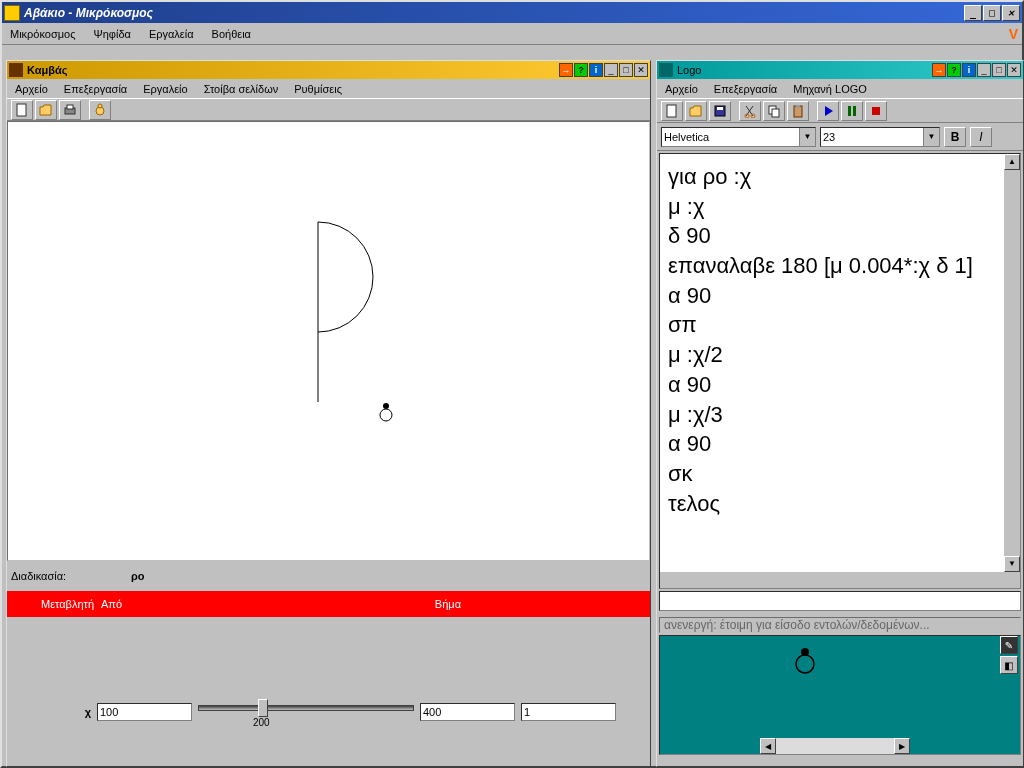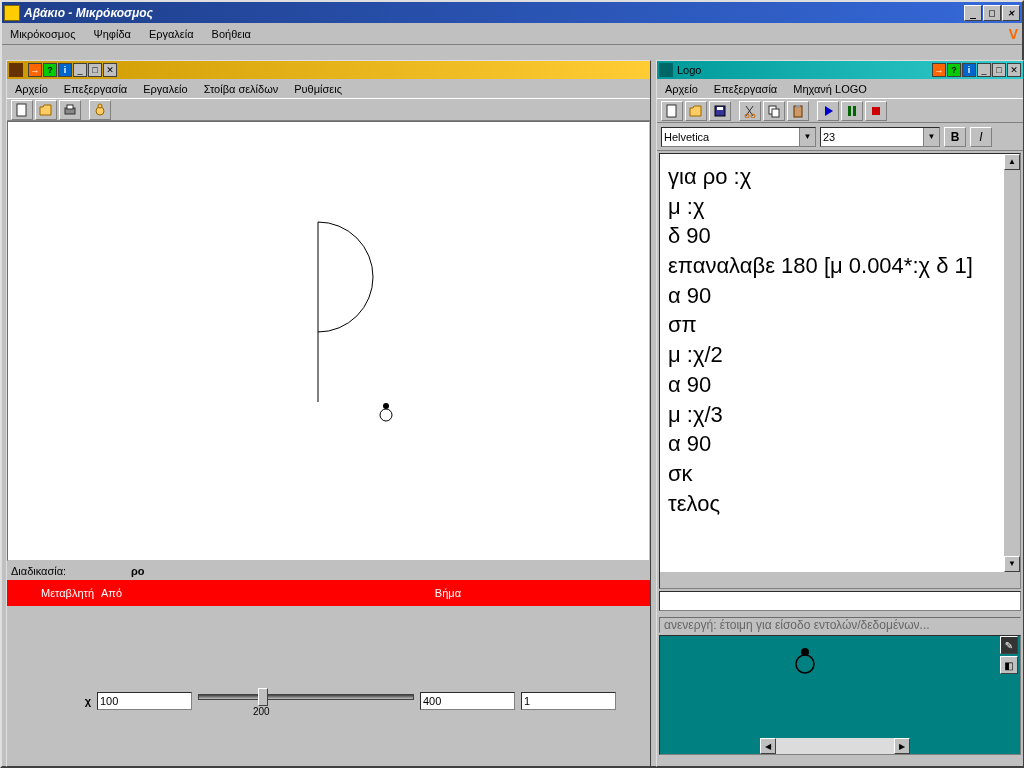--- a/index.html
+++ b/index.html
@@ -36,21 +36,21 @@
 
 .canvas-toolbar { height: 22px; background: #c0c0c0; display: flex; align-items: center; padding: 2px 4px; gap: 2px; border-bottom: 1px solid #808080; }
 .toolbtn { width: 22px; height: 20px; border: 1px solid; border-color: #fff #808080 #808080 #fff; background: #c0c0c0; display: flex; align-items: center; justify-content: center; cursor: pointer; font-size: 12px; }
 .toolbar-sep { width: 4px; }
 
 .canvas-area { height: 440px; background: white; position: relative; border: 1px inset #c0c0c0; margin: 0; }
 .canvas-svg { position: absolute; top: 0; left: 0; }
 
 
 .proc-panel { background: #c0c0c0; }
-.proc-header { height: 19px; display: flex; align-items: center; font-size: 11px; padding: 4px 4px; }
+.proc-header { height: 30px; display: flex; align-items: center; font-size: 11px; padding: 4px 4px; }
 .proc-header .label { width: 120px; }
 .proc-header .value { font-weight: bold; }
 .proc-redbar { height: 26px; background: #ff0000; color: white; font-size: 11px; display: flex; align-items: center; padding: 0 4px; }
 .proc-redbar span:nth-child(1) { width: 90px; text-align: left; padding-left: 30px; }
 .proc-redbar span:nth-child(2) { width: 50px; }
 .proc-redbar span:nth-child(3) { width: 310px; text-align: right; }
 .proc-redbar span:nth-child(4) { width: 110px; text-align: right; }
 
 .slider-row { height: 90px; display: flex; align-items: center; padding: 0 4px; gap: 6px; font-size: 11px; margin-top: 50px; }
 .slider-row .var-label { width: 80px; text-align: right; font-weight: bold; }
@@ -112,20 +112,21 @@
     <span class="menu-item">Εργαλεία</span>
     <span class="menu-item">Βοήθεια</span>
     <span class="v-icon">V</span>
   </div>
 
   <div class="desktop">
 
     <div class="canvas-window">
       <div class="canvas-titlebar">
         <div class="logo"></div>
+        <div class="title">Καμβάς</div>
         <div class="mini-btn arrow-btn">→</div>
         <div class="mini-btn q-btn">?</div>
         <div class="mini-btn i-btn">i</div>
         <div class="mini-btn">_</div>
         <div class="mini-btn">□</div>
         <div class="mini-btn">✕</div>
       </div>
       <div class="canvas-menu">
         <span class="menu-item">Αρχείο</span>
         <span class="menu-item">Επεξεργασία</span>

